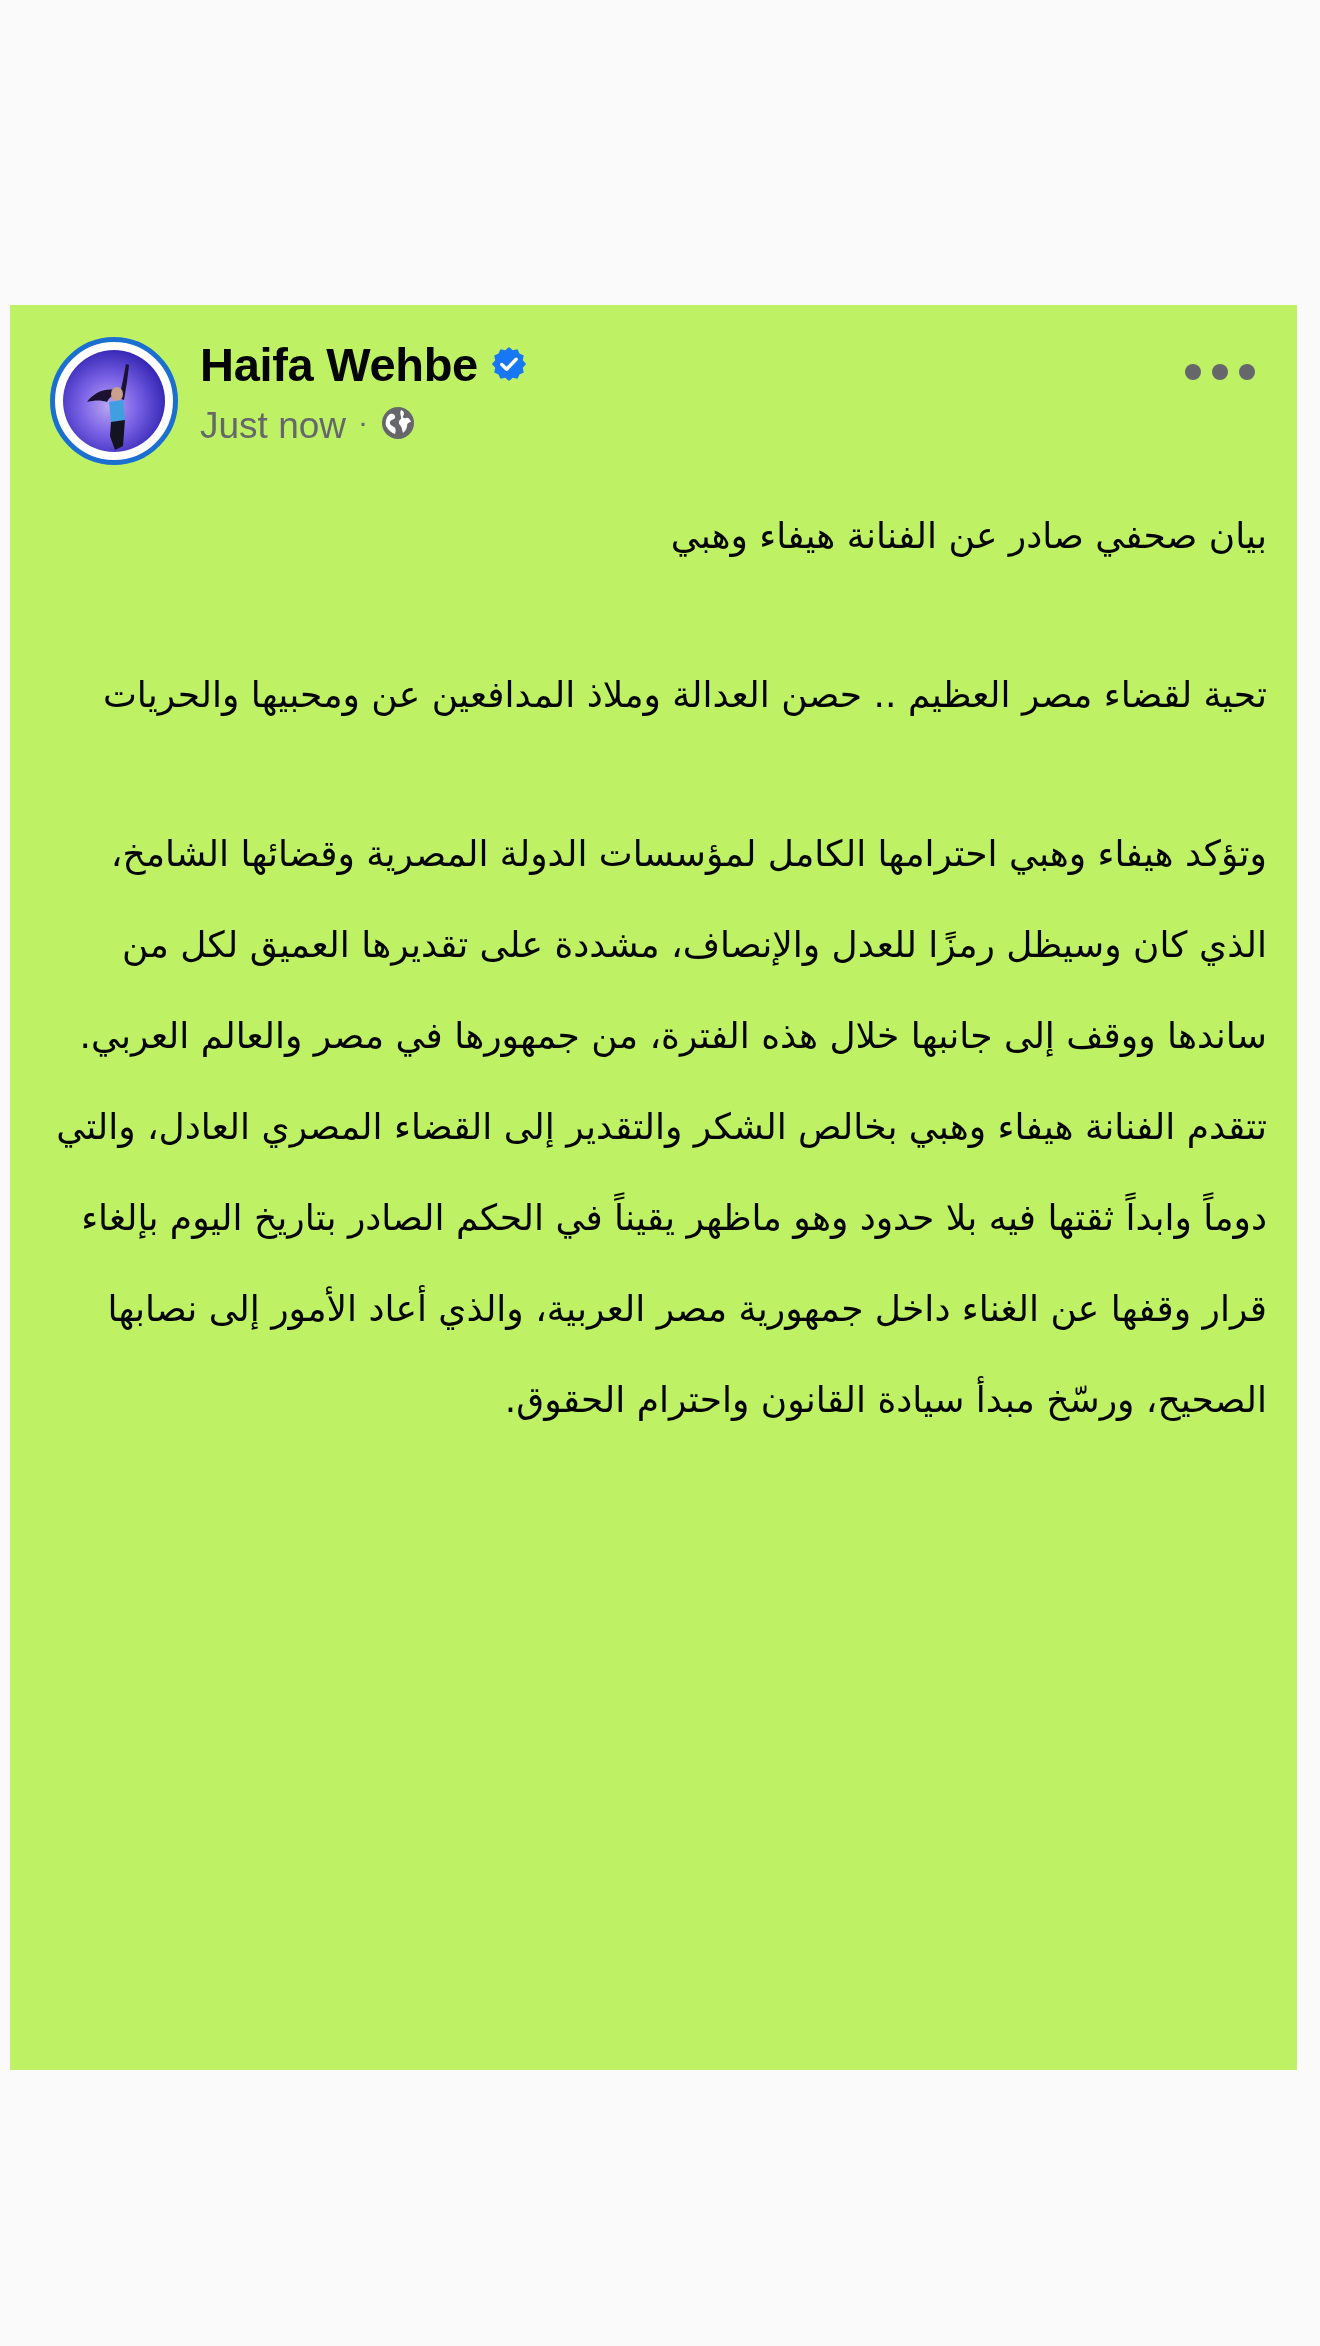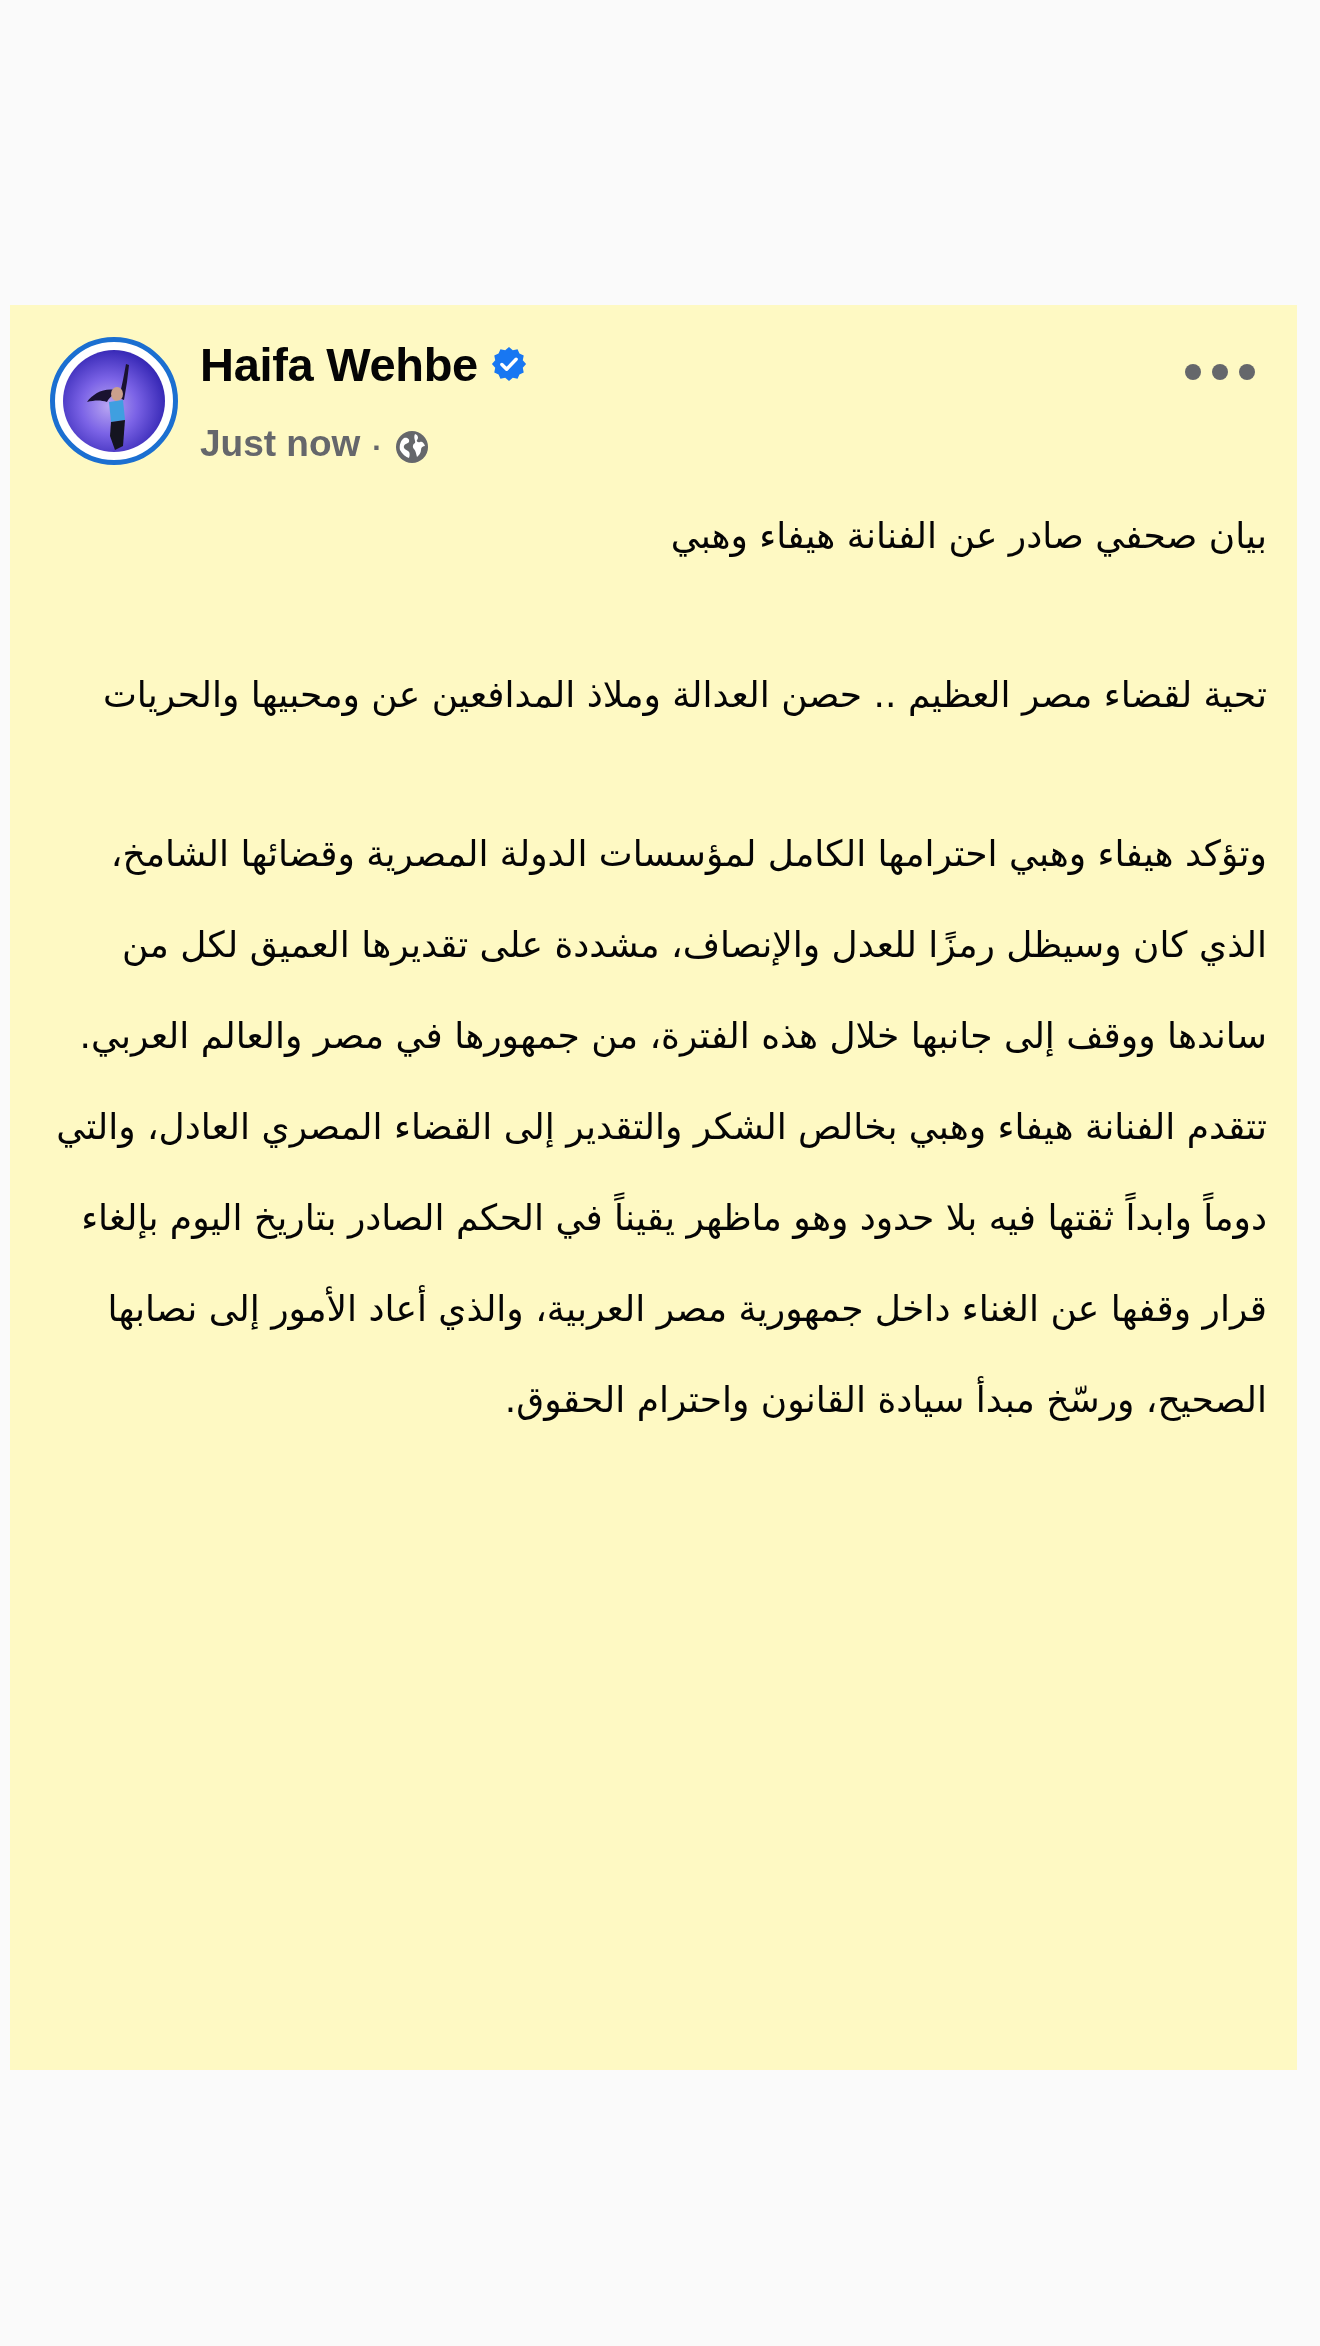--- a/index.html
+++ b/index.html
@@ -14,21 +14,21 @@
       position: relative;
       width: 1320px;
       height: 2346px;
     }
     .post-card {
       position: absolute;
       left: 10px;
       top: 305px;
       width: 1287px;
       height: 1765px;
-      background: #fef9c3;
+      background: #bef264;
     }
     .header {
       position: absolute;
       left: 0;
       top: 0;
       width: 100%;
       height: 180px;
     }
     .avatar-ring {
       position: absolute;
@@ -73,24 +73,23 @@
       letter-spacing: -0.3px;
     }
     .verified-icon {
       margin-left: 12px;
       width: 38px;
       height: 38px;
       display: inline-block;
     }
     .meta-row {
       display: flex;
-      align-items: flex-end;
-      margin-top: 20px;
+      align-items: flex-start;
+      margin-top: 10px;
       height: 50px;
-      font-weight: bold;
     }
     .timestamp {
       font-family: "Liberation Sans", sans-serif;
       font-size: 37px;
       color: #65676b;
     }
     .meta-dot {
       font-family: "Liberation Sans", sans-serif;
       font-size: 30px;
       color: #65676b;

